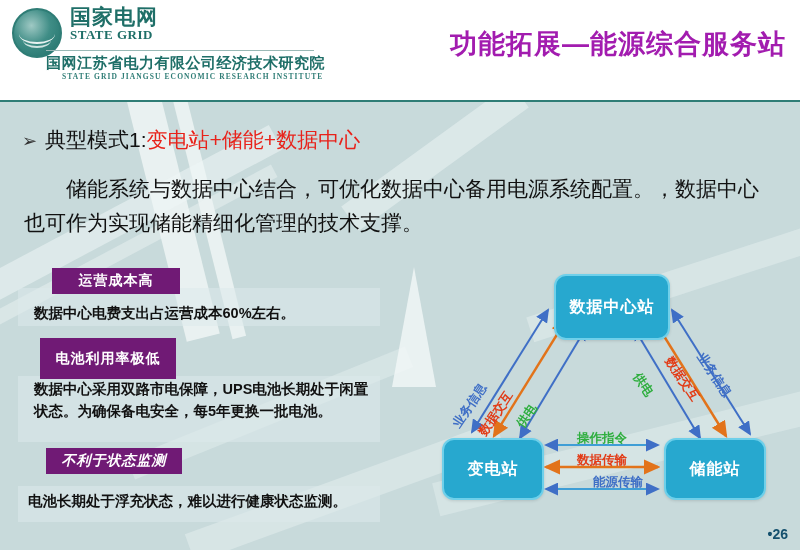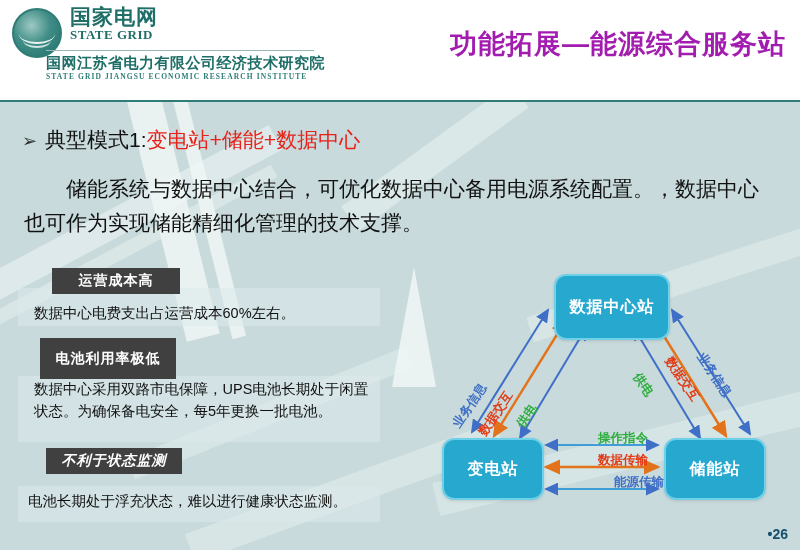--- a/index.html
+++ b/index.html
@@ -21,21 +21,21 @@
   .logo-mark::after{content:"";position:absolute;left:9px;top:22px;width:28px;height:14px;
      border-bottom:2px solid #cfe4e1;border-radius:0 0 50% 50%;}
   .logo-text{margin-left:8px;}
   .logo-cn{font-size:21px;font-weight:bold;color:#1f6f68;line-height:1.05;letter-spacing:1px;}
   .logo-en{font-size:13px;font-weight:bold;color:#1f6f68;line-height:1.1;letter-spacing:.5px;
      font-family:"Liberation Serif","DejaVu Serif",serif;}
   .inst-wrap{position:absolute;left:46px;top:50px;}
   .inst-rule{width:268px;height:1px;background:#9ab9b6;margin-bottom:3px;}
   .inst-cn{font-size:15px;font-weight:bold;color:#1f6f68;letter-spacing:.5px;line-height:1.15;}
   .inst-en{font-size:7.5px;font-weight:bold;color:#2f7d76;letter-spacing:1.1px;
-     font-family:"Liberation Serif","DejaVu Serif",serif;margin-top:1px;}
+     font-family:"Liberation Serif","DejaVu Serif",serif;margin-top:1px;margin-left:16px;}
   .title{position:absolute;right:14px;top:26px;font-size:27px;font-weight:bold;color:#a21caf;
      letter-spacing:1px;white-space:nowrap;}
   .hdr-rule{position:absolute;left:0;top:100px;width:800px;height:2px;background:#2f7d76;}
 
   
   .body-bg{position:absolute;left:0;top:102px;width:800px;height:448px;background:#c8dadb;overflow:hidden;}
   .streak{position:absolute;background:#eef5f5;opacity:.85;transform:rotate(-14deg);}
   .s1{left:150px;top:-60px;width:34px;height:300px;}
   .s2{left:196px;top:-60px;width:14px;height:300px;}
   .s3{left:-120px;top:120px;width:420px;height:28px;transform:rotate(-28deg);opacity:.55;}
@@ -55,27 +55,27 @@
   .red{color:#e8221a;}
   .para{position:absolute;left:24px;top:164px;width:748px;font-size:21px;color:#111;
      line-height:1.62;text-indent:2em;margin-top:8px;}
 
   
   .panel{position:absolute;background:#dceaeb;opacity:.55;}
   .p1{left:18px;top:288px;width:362px;height:38px;}
   .p2{left:18px;top:376px;width:362px;height:66px;}
   .p3{left:18px;top:486px;width:362px;height:36px;}
 
-  .tag{position:absolute;background:#404040;color:#fff;font-weight:bold;font-size:14px;
+  .tag{position:absolute;background:#701a75;color:#fff;font-weight:bold;font-size:14px;
      display:flex;align-items:center;justify-content:center;letter-spacing:1px;}
   .t1{left:52px;top:268px;width:128px;height:26px;}
   .t2{left:40px;top:338px;width:136px;height:41px;}
   .t3{left:46px;top:448px;width:136px;height:26px;font-style:italic;}
 
-  .btxt{position:absolute;font-size:14.5px;font-weight:normal;color:#111;line-height:1.55;}
+  .btxt{position:absolute;font-size:14.5px;font-weight:bold;color:#111;line-height:1.55;}
   .b1{left:34px;top:302px;width:340px;}
   .b2{left:34px;top:378px;width:344px;}
   .b3{left:28px;top:490px;width:350px;}
 
   
   .diagram{position:absolute;left:420px;top:250px;width:380px;height:290px;}
   .node{position:absolute;background:#27a8cf;border:2px solid #6fd0ea;border-radius:12px;
      color:#fff;font-weight:bold;font-size:16px;display:flex;align-items:center;
      justify-content:center;letter-spacing:1px;box-shadow:0 1px 3px rgba(0,0,0,.12);}
   .n-dc{left:134px;top:24px;width:112px;height:62px;}
@@ -83,21 +83,21 @@
   .n-ess{left:244px;top:188px;width:98px;height:58px;}
 
   .dlabel{position:absolute;font-size:12.5px;font-weight:bold;white-space:nowrap;}
   .lbl-blue{color:#3f6fc6;}
   .lbl-red{color:#e23b16;}
   .lbl-green{color:#2eae3e;}
   .rot-l{transform:rotate(-56deg);transform-origin:left center;}
   .rot-r{transform:rotate(56deg);transform-origin:left center;}
 
   .hlabel{position:absolute;font-size:12.5px;font-weight:bold;white-space:nowrap;
-     text-align:right;width:92px;}
+     text-align:center;width:92px;}
 
   .pagenum{position:absolute;right:12px;bottom:8px;font-size:14px;font-weight:bold;color:#14506e;}
 </style>
 </head>
 <body>
 
 <div class="slide">
 
   <div class="header">
     <div class="logo-wrap">

